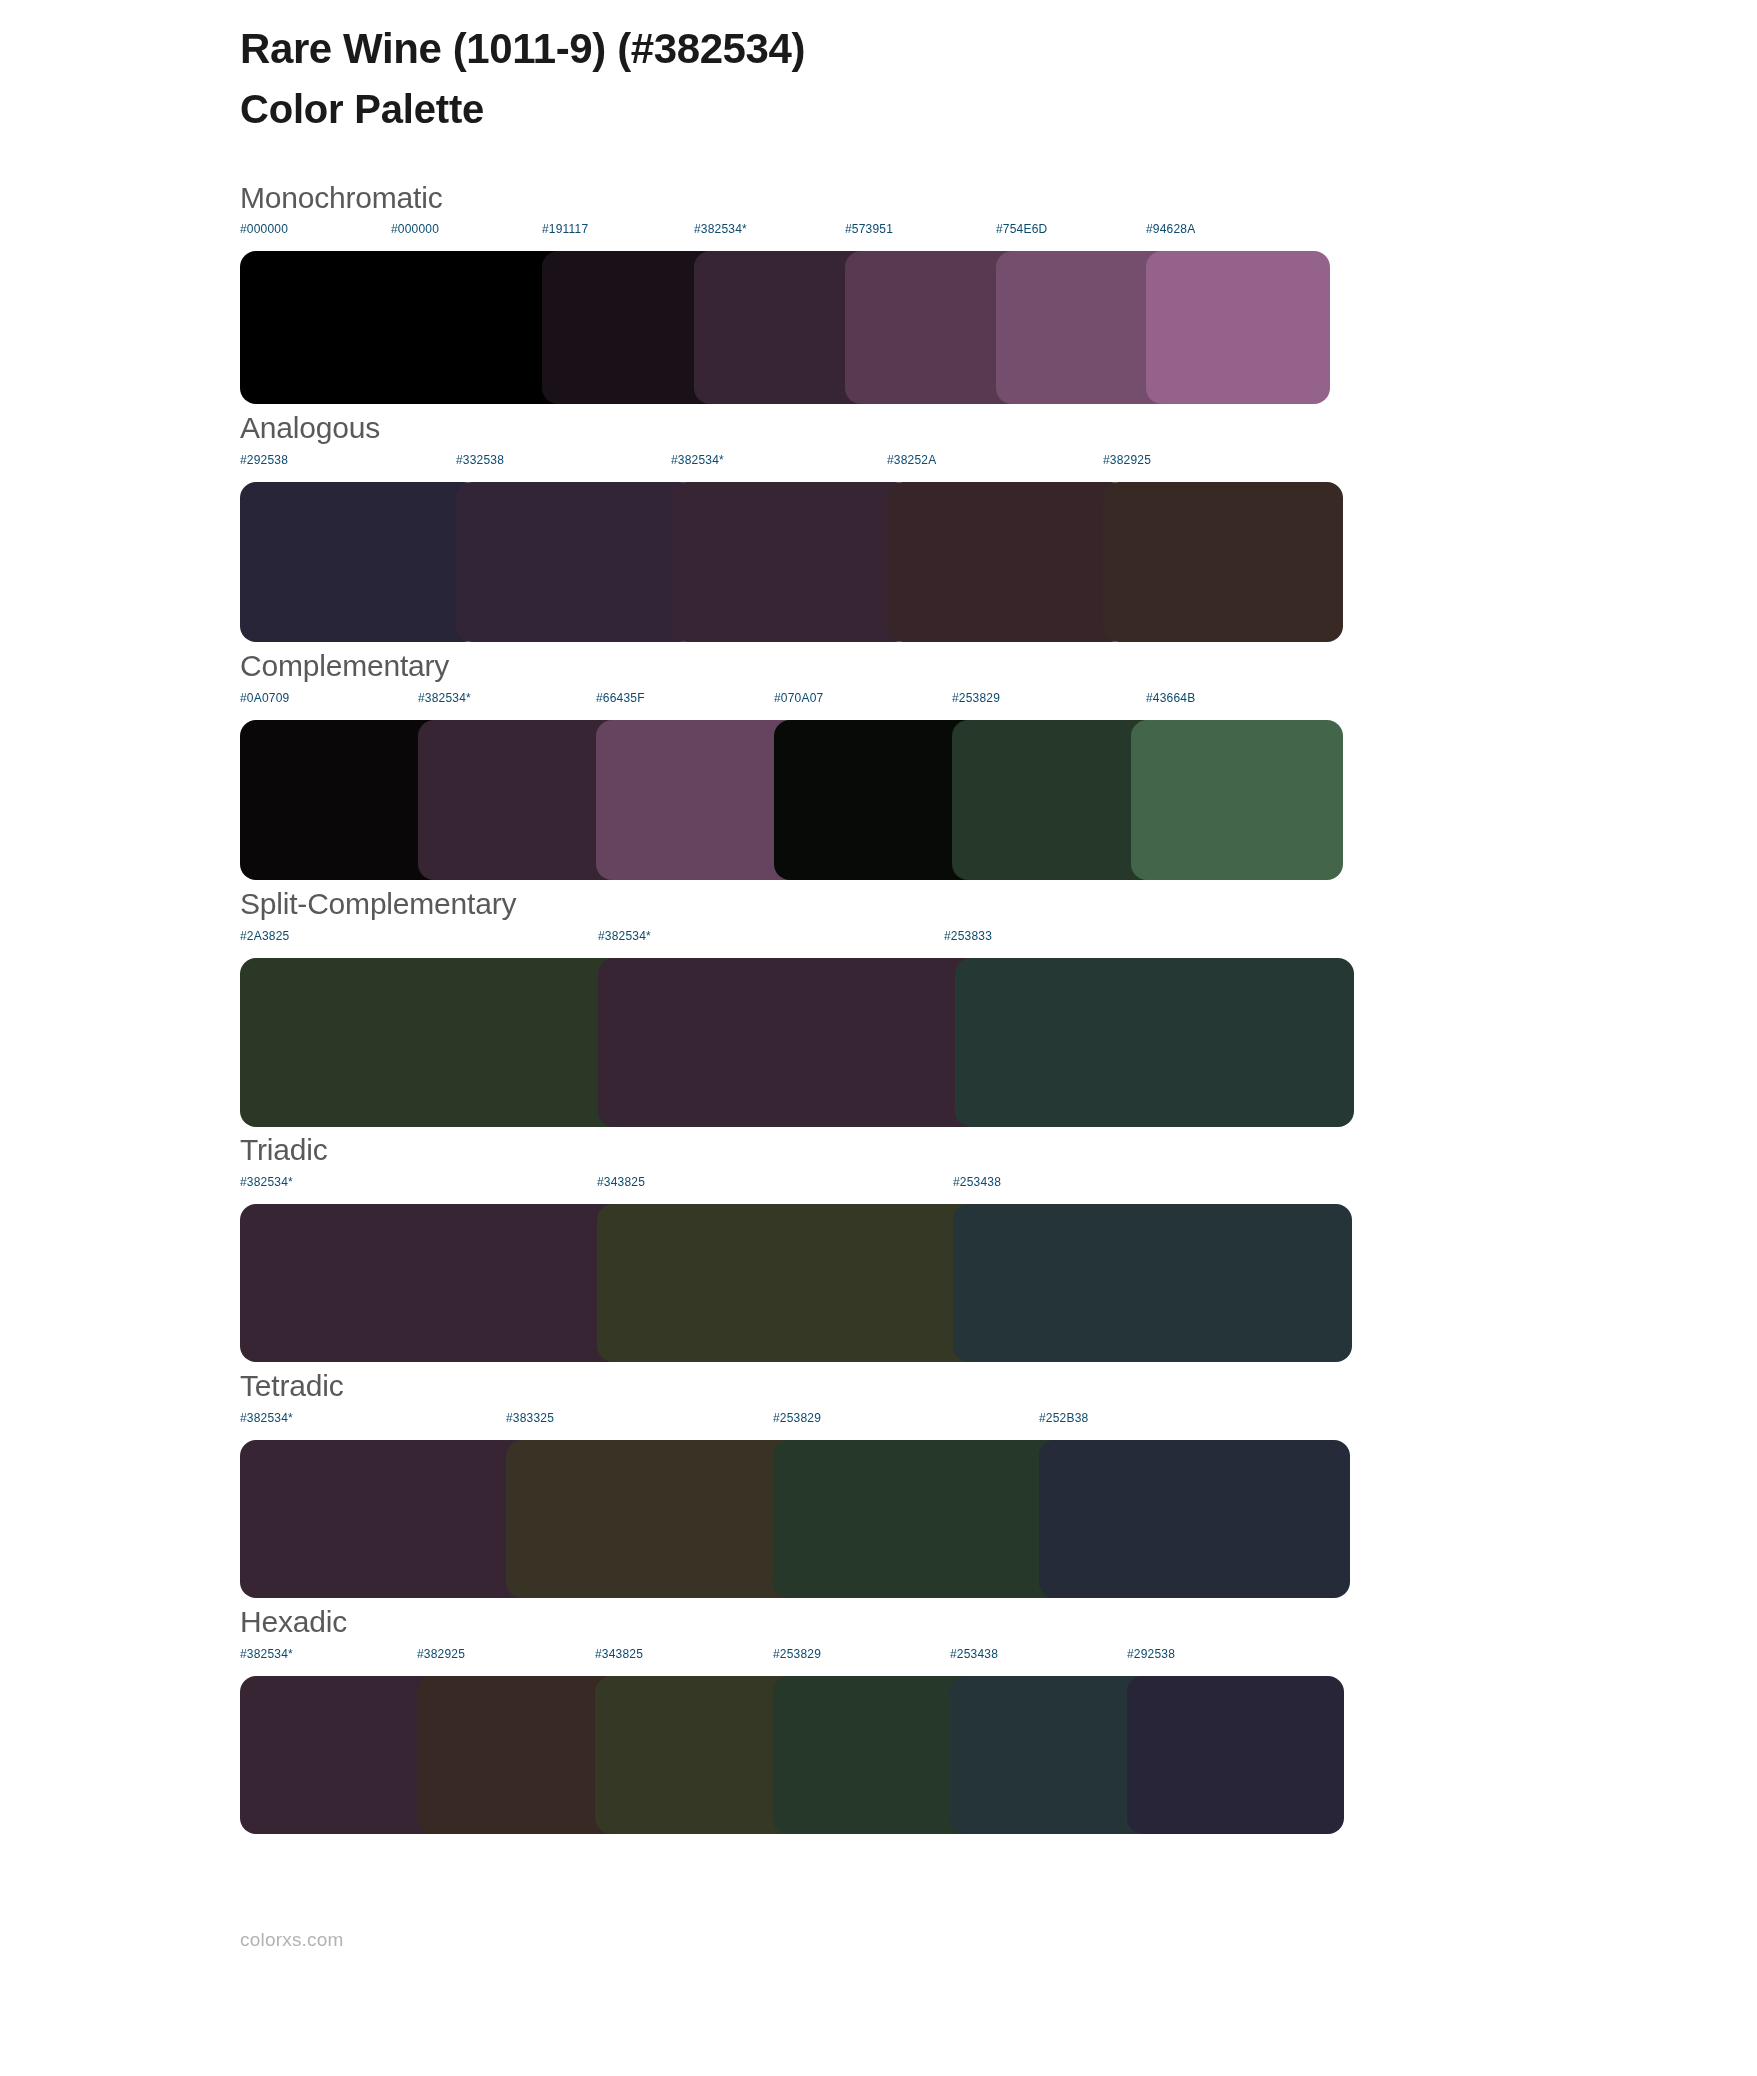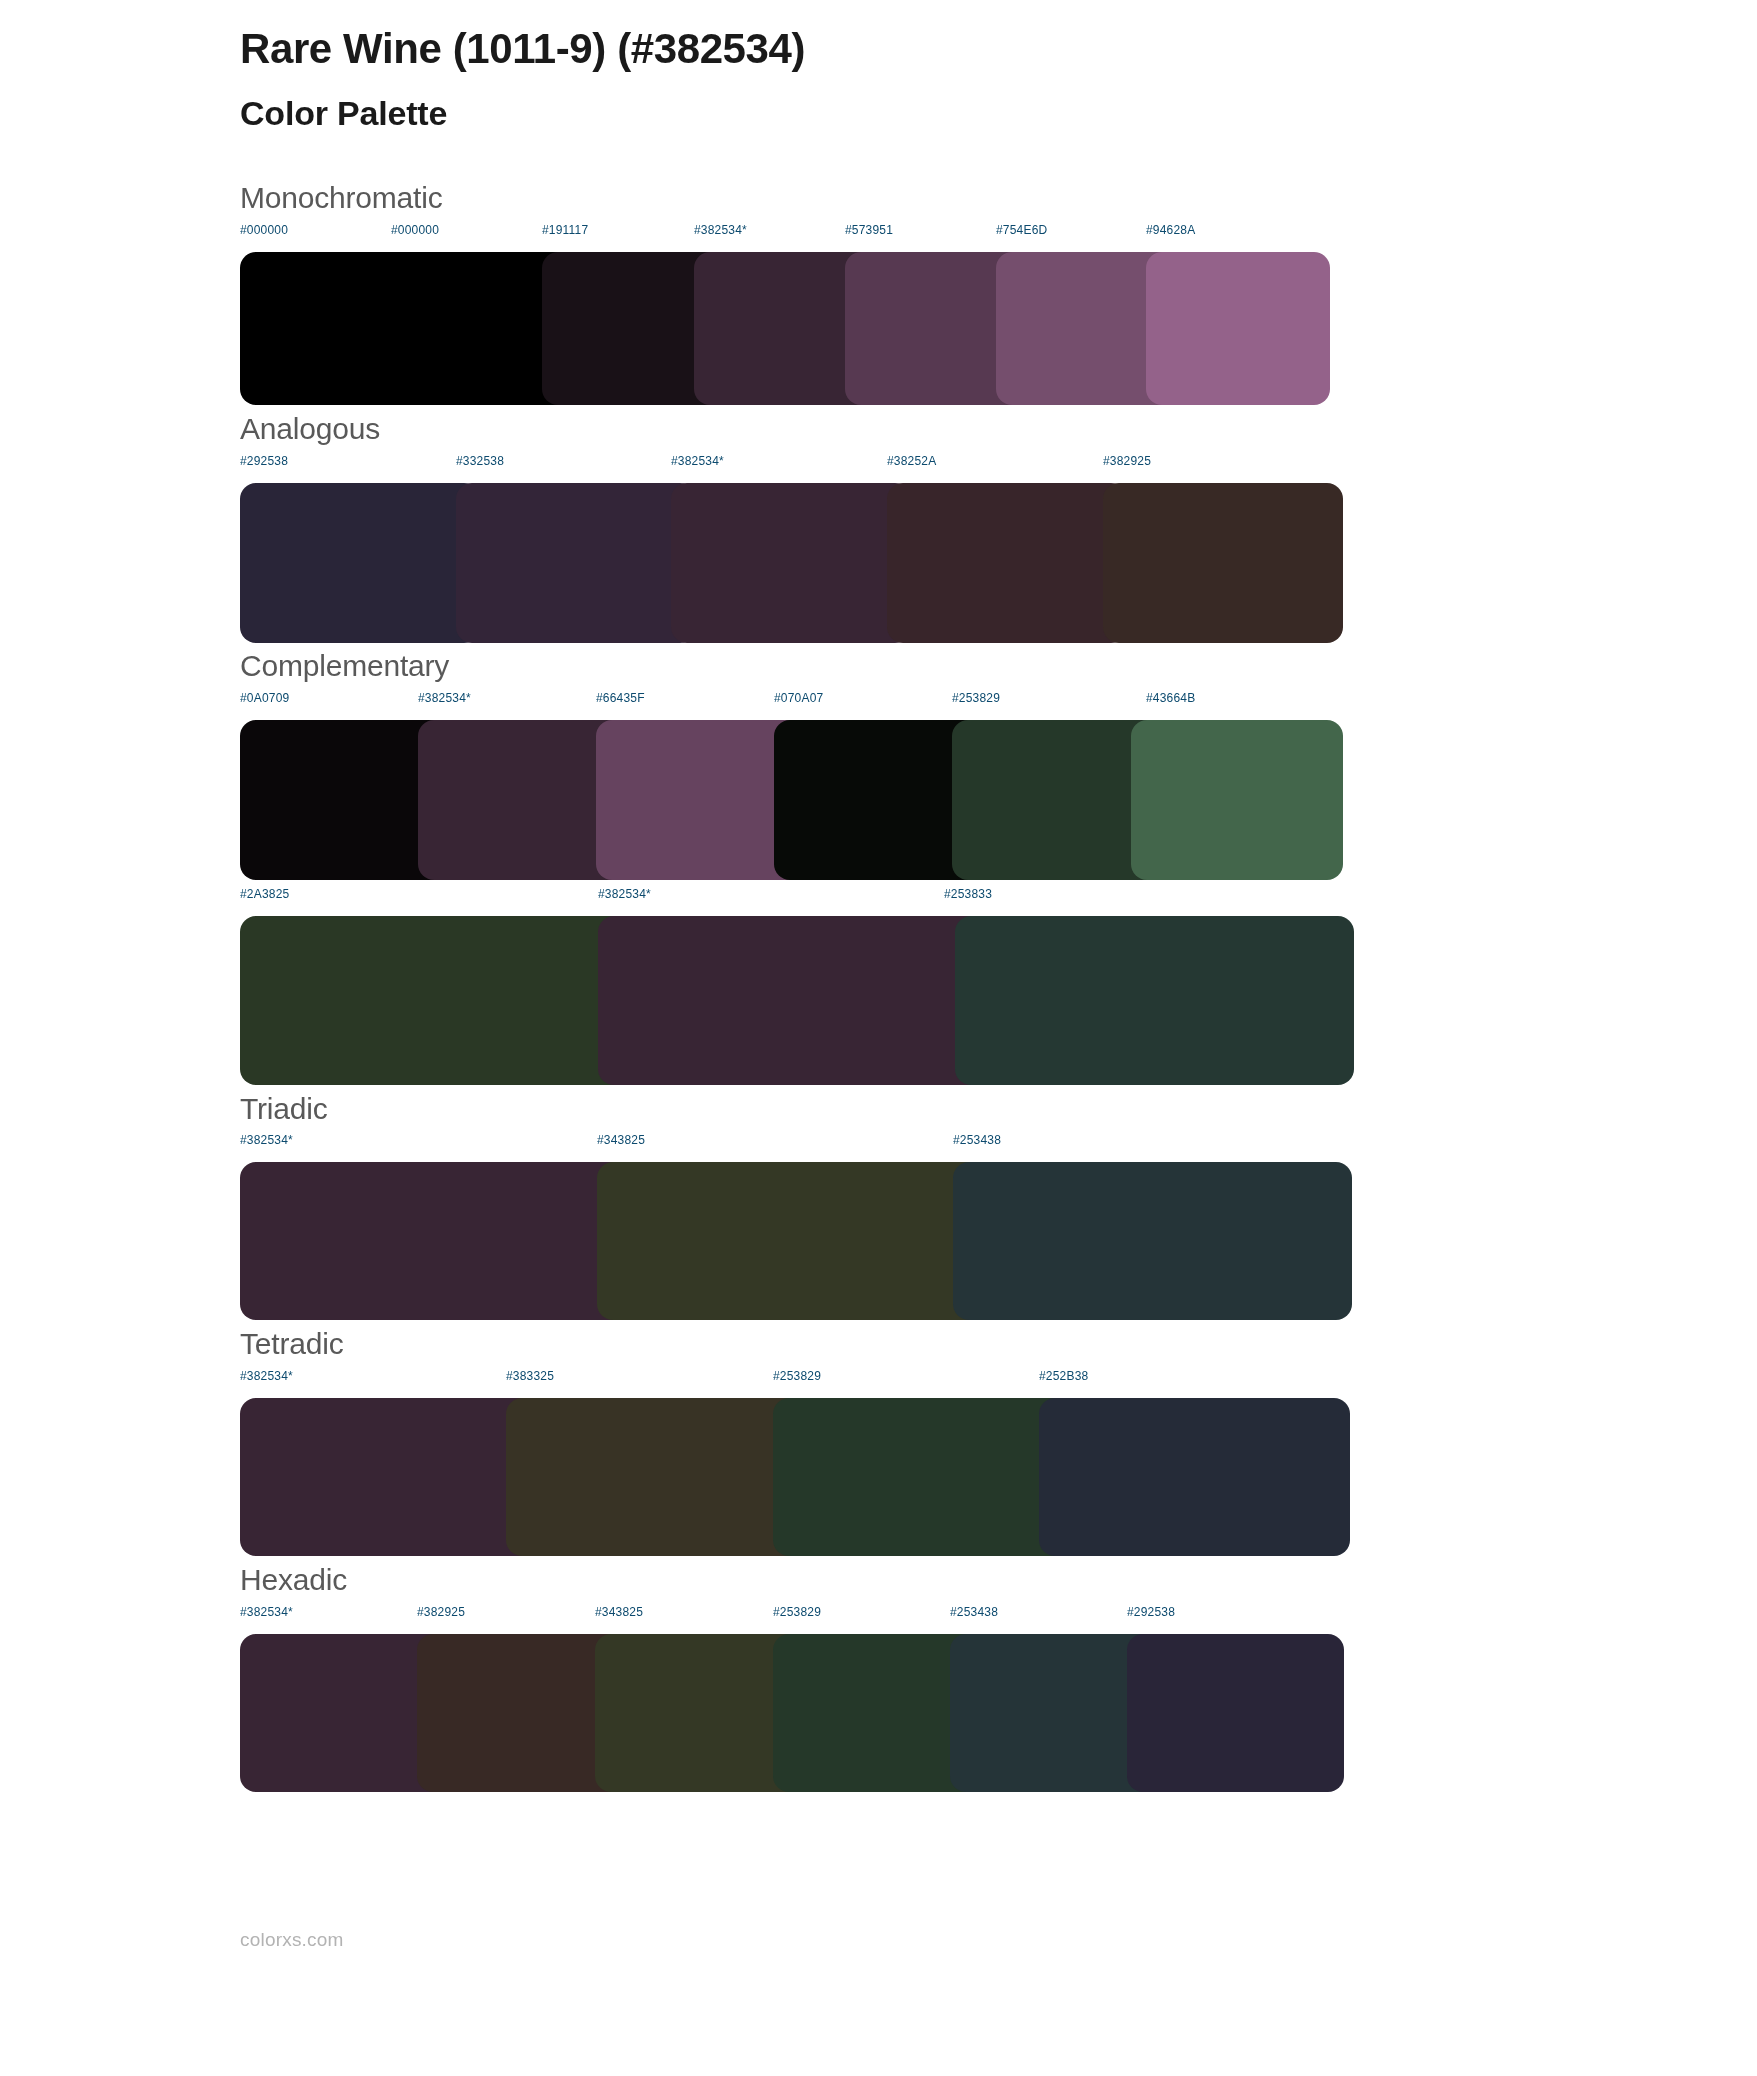--- a/index.html
+++ b/index.html
@@ -13,26 +13,26 @@
 
   .header-block { padding: 24px 0 0 240px; }
   .page-title {
     font-size: 42px;
     font-weight: bold;
     color: #1a1a1a;
     letter-spacing: -0.4px;
     line-height: 1.18;
   }
   .page-subtitle {
-    font-size: 34px;
+    font-size: 40px;
     font-weight: bold;
     color: #1a1a1a;
     letter-spacing: -0.2px;
     line-height: 1.25;
-    margin-top: 18px;
+    margin-top: 10px;
   }
 
   .sections { margin-top: 45px; }
 
   .section { margin-bottom: 4.8px; }
 
   .section-title {
     font-size: 30px;
     font-weight: normal;
     color: #595959;
@@ -148,20 +148,21 @@
         <div class="swatch-band band-comp" style="width: 1102px;">
           <div class="swatch" title="#0A0709" style="left: 0px; width: 212px; background: rgb(10, 7, 9); z-index: 1;"></div>
           <div class="swatch" title="#382534*" style="left: 178px; width: 212px; background: rgb(56, 37, 52); z-index: 2;"></div>
           <div class="swatch" title="#66435F" style="left: 356px; width: 212px; background: rgb(102, 67, 95); z-index: 3;"></div>
           <div class="swatch" title="#070A07" style="left: 534px; width: 212px; background: rgb(7, 10, 7); z-index: 4;"></div>
           <div class="swatch" title="#253829" style="left: 712px; width: 212px; background: rgb(37, 56, 41); z-index: 5;"></div>
           <div class="swatch" title="#43664B" style="left: 891px; width: 212px; background: rgb(67, 102, 75); z-index: 6;"></div>
         </div>
       </div>
       <div class="section">
+        <div class="section-title">Split-Complementary</div>
         <div class="swatch-labels" style="width: 1114px;">
           <div class="swatch-label" style="left: 0px;">#2A3825</div>
           <div class="swatch-label" style="left: 358px;">#382534*</div>
           <div class="swatch-label" style="left: 704px;">#253833</div>
         </div>
         <div class="swatch-band band-split" style="width: 1114px;">
           <div class="swatch" title="#2A3825" style="left: 0px; width: 399px; background: rgb(42, 56, 37); z-index: 1;"></div>
           <div class="swatch" title="#382534*" style="left: 358px; width: 399px; background: rgb(56, 37, 52); z-index: 2;"></div>
           <div class="swatch" title="#253833" style="left: 715px; width: 399px; background: rgb(37, 56, 51); z-index: 3;"></div>
         </div>

